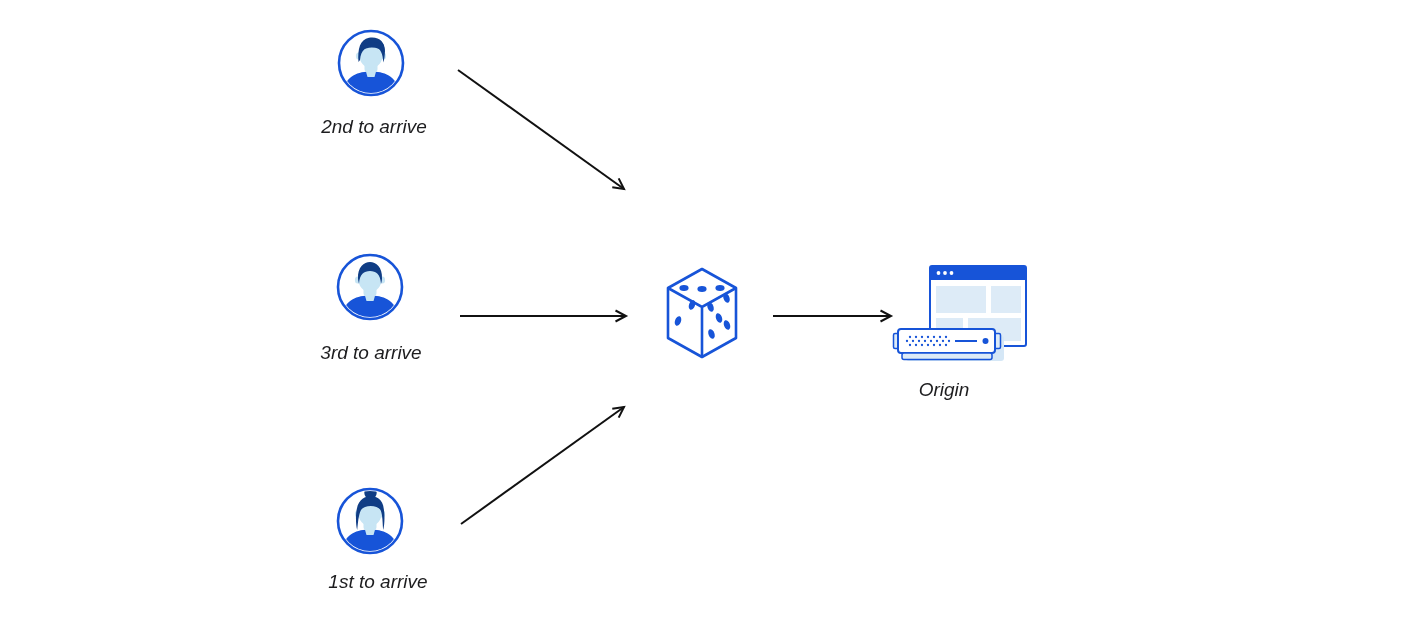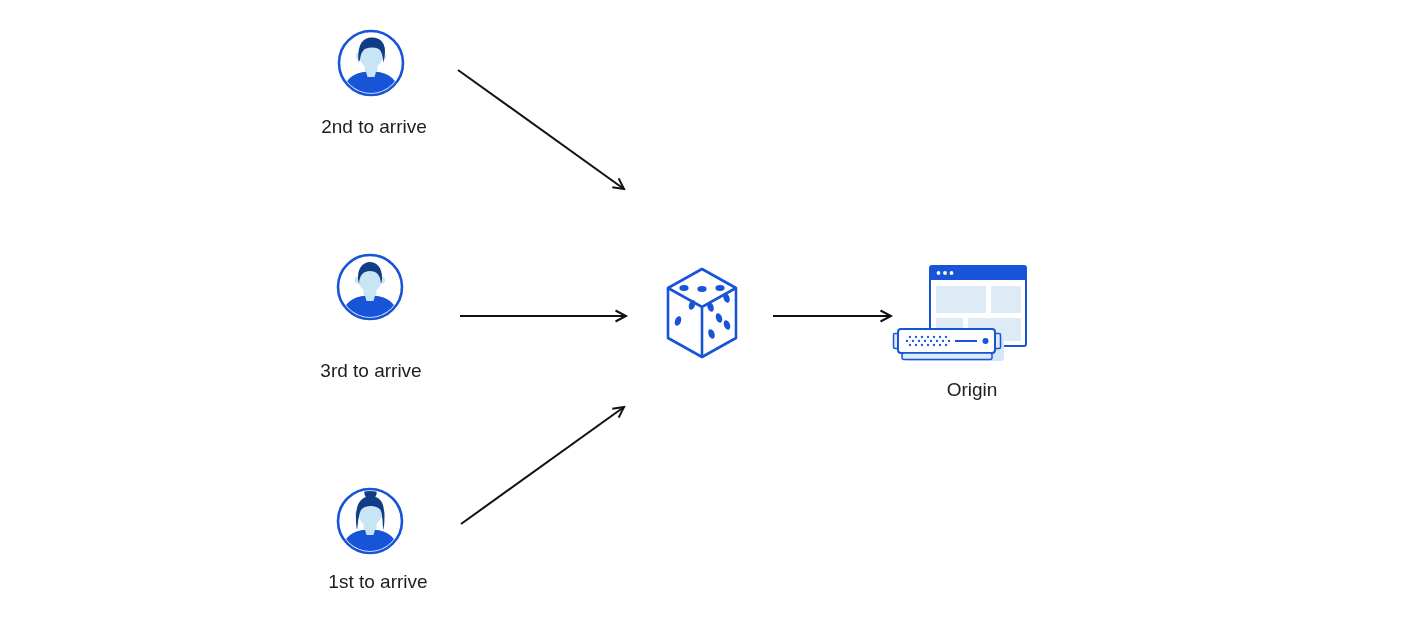--- a/index.html
+++ b/index.html
@@ -11,20 +11,21 @@
     --arrow-ink:#111111;
     --text-color:#1D1D1F;
   }
   html,body{margin:0;padding:0;background:#ffffff;}
   .canvas{
     position:relative;
     width:1405px;height:633px;
     background:#ffffff;
     overflow:hidden;
     font-family:"Liberation Sans", sans-serif;
+    font-style:italic;
   }
   .canvas svg{position:absolute;left:0;top:0;}
   .label{
     position:absolute;
     transform:translateX(-50%);
     font-size:19px;
     line-height:1.2;
     color:var(--text-color);
     white-space:nowrap;
   }
@@ -166,17 +167,17 @@
           <circle cx="946" cy="345" r="1.15"></circle>
       </g>
       <path d="M955,341 L977,341" class="blue-stroke" style="stroke-width:2px"></path>
       <circle cx="985.5" cy="341" r="3" class="blue-fill"></circle>
 
       <rect x="902" y="353" width="90" height="6.5" rx="2" class="pale thin-blue" style="fill:var(--pale-blue)"></rect>
     </g>
   </svg>
 
   <div class="label" style="left:374px;top:116px">2nd to arrive</div>
-  <div class="label" style="left:371px;top:360px">3rd to arrive</div>
+  <div class="label" style="left:371px;top:342px">3rd to arrive</div>
   <div class="label" style="left:378px;top:571px">1st to arrive</div>
-  <div class="label" style="left:972px;top:379px">Origin</div>
+  <div class="label" style="left:944px;top:379px">Origin</div>
 
 </div>
 
 </body></html>

